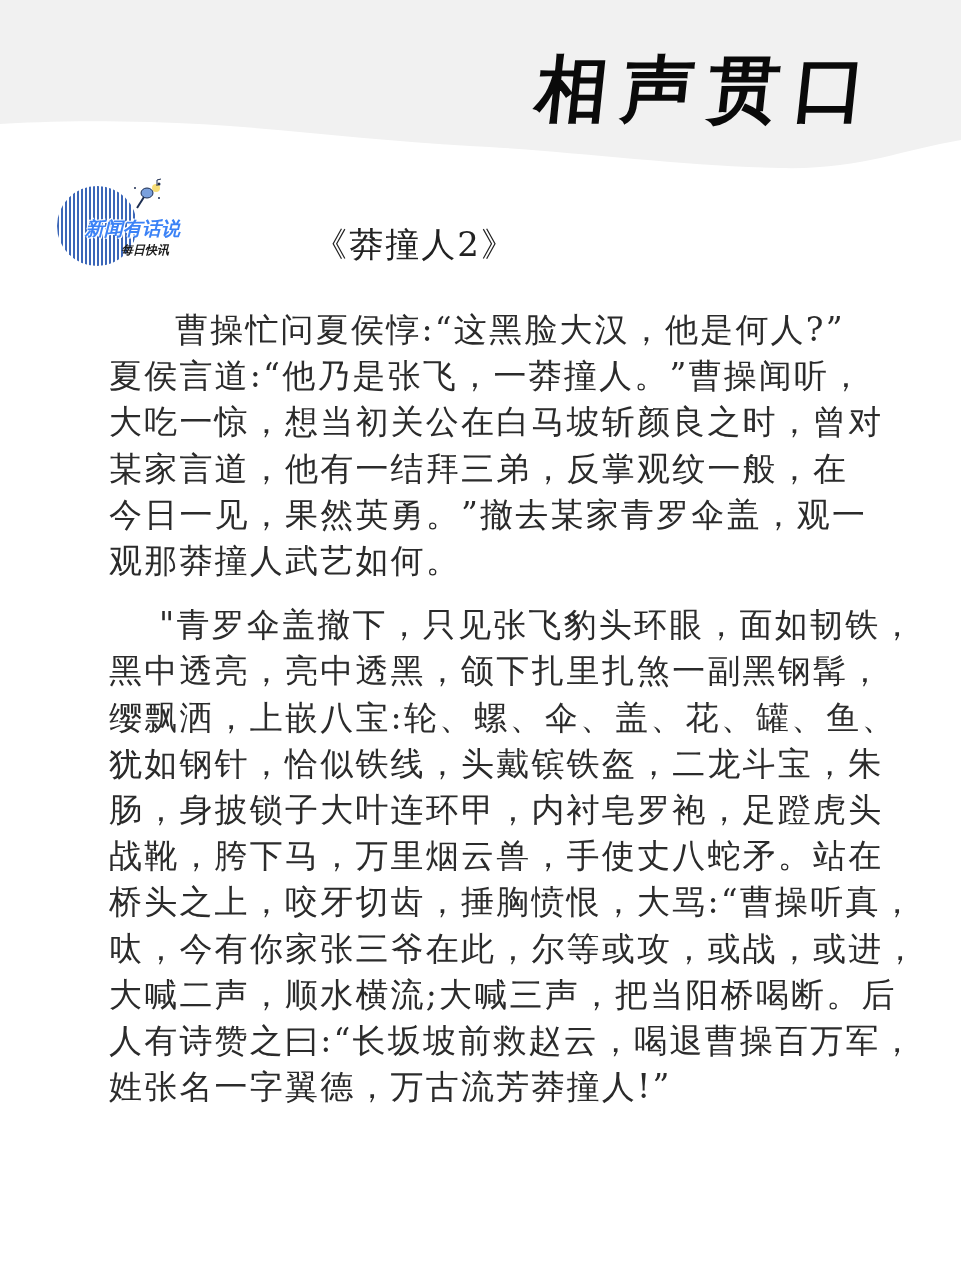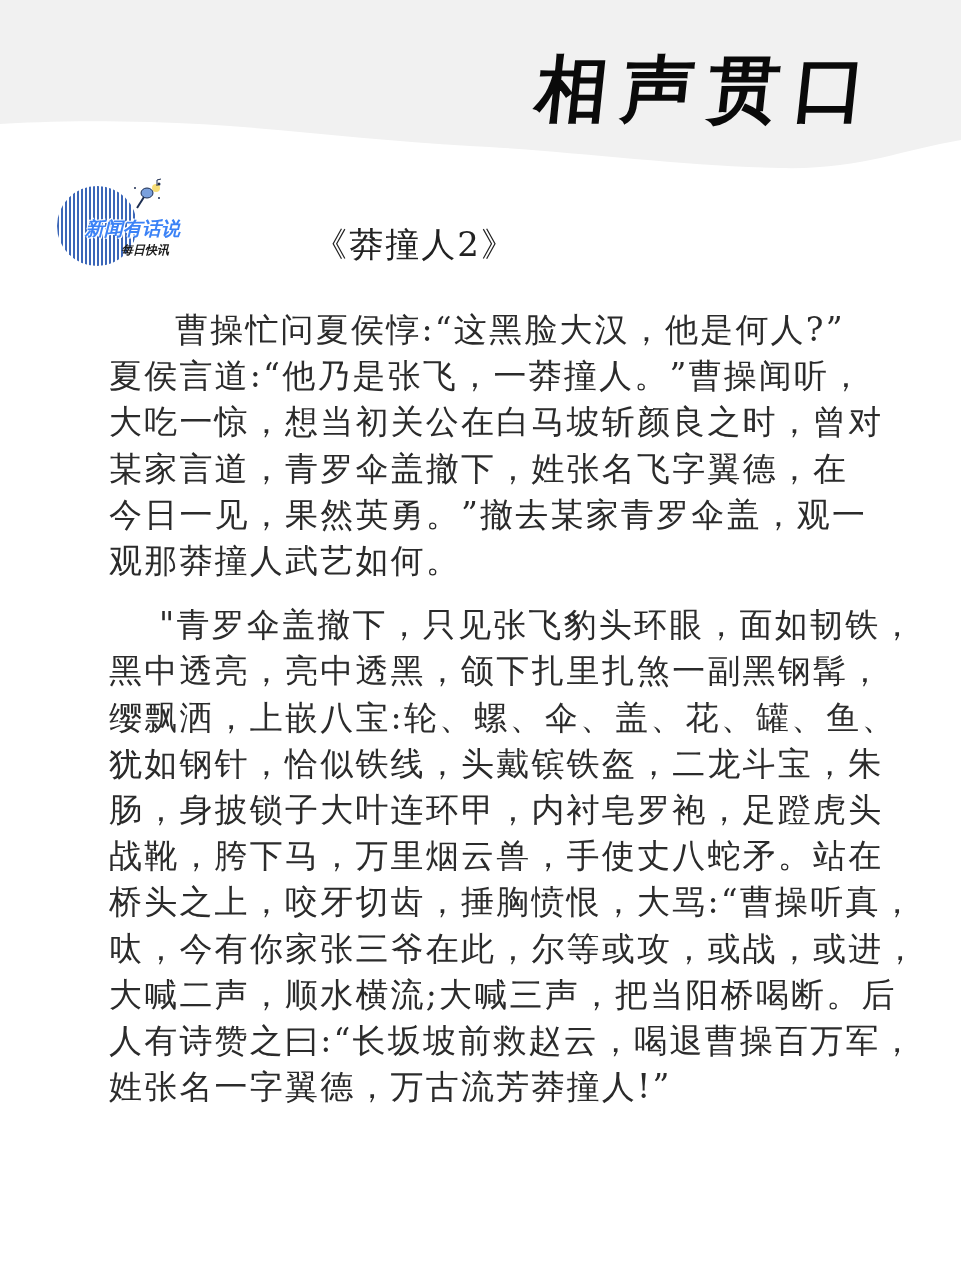--- a/index.html
+++ b/index.html
@@ -100,21 +100,21 @@
   <div class="logo-sub">每日快讯</div>
 </div>
 
 <div class="doc-title"><span>《莽撞人2》</span></div>
 
 <div class="body-text">
   <p class="para">
     <span class="line indent">曹操忙问夏侯惇:“这黑脸大汉，他是何人?”</span>
     <span class="line">夏侯言道:“他乃是张飞，一莽撞人。”曹操闻听，</span>
     <span class="line">大吃一惊，想当初关公在白马坡斩颜良之时，曾对</span>
-    <span class="line">某家言道，青罗伞盖撤下，姓张名飞字翼德，在</span>
+    <span class="line">某家言道，他有一结拜三弟，反掌观纹一般，在</span>
     <span class="line">今日一见，果然英勇。”撤去某家青罗伞盖，观一</span>
     <span class="line">观那莽撞人武艺如何。</span>
   </p>
   <p class="para">
     <span class="line indent2">"青罗伞盖撤下，只见张飞豹头环眼，面如韧铁，</span>
     <span class="line">黑中透亮，亮中透黑，颌下扎里扎煞一副黑钢髯，</span>
     <span class="line">缨飘洒，上嵌八宝:轮、螺、伞、盖、花、罐、鱼、</span>
     <span class="line">犹如钢针，恰似铁线，头戴镔铁盔，二龙斗宝，朱</span>
     <span class="line">肠，身披锁子大叶连环甲，内衬皂罗袍，足蹬虎头</span>
     <span class="line">战靴，胯下马，万里烟云兽，手使丈八蛇矛。站在</span>

